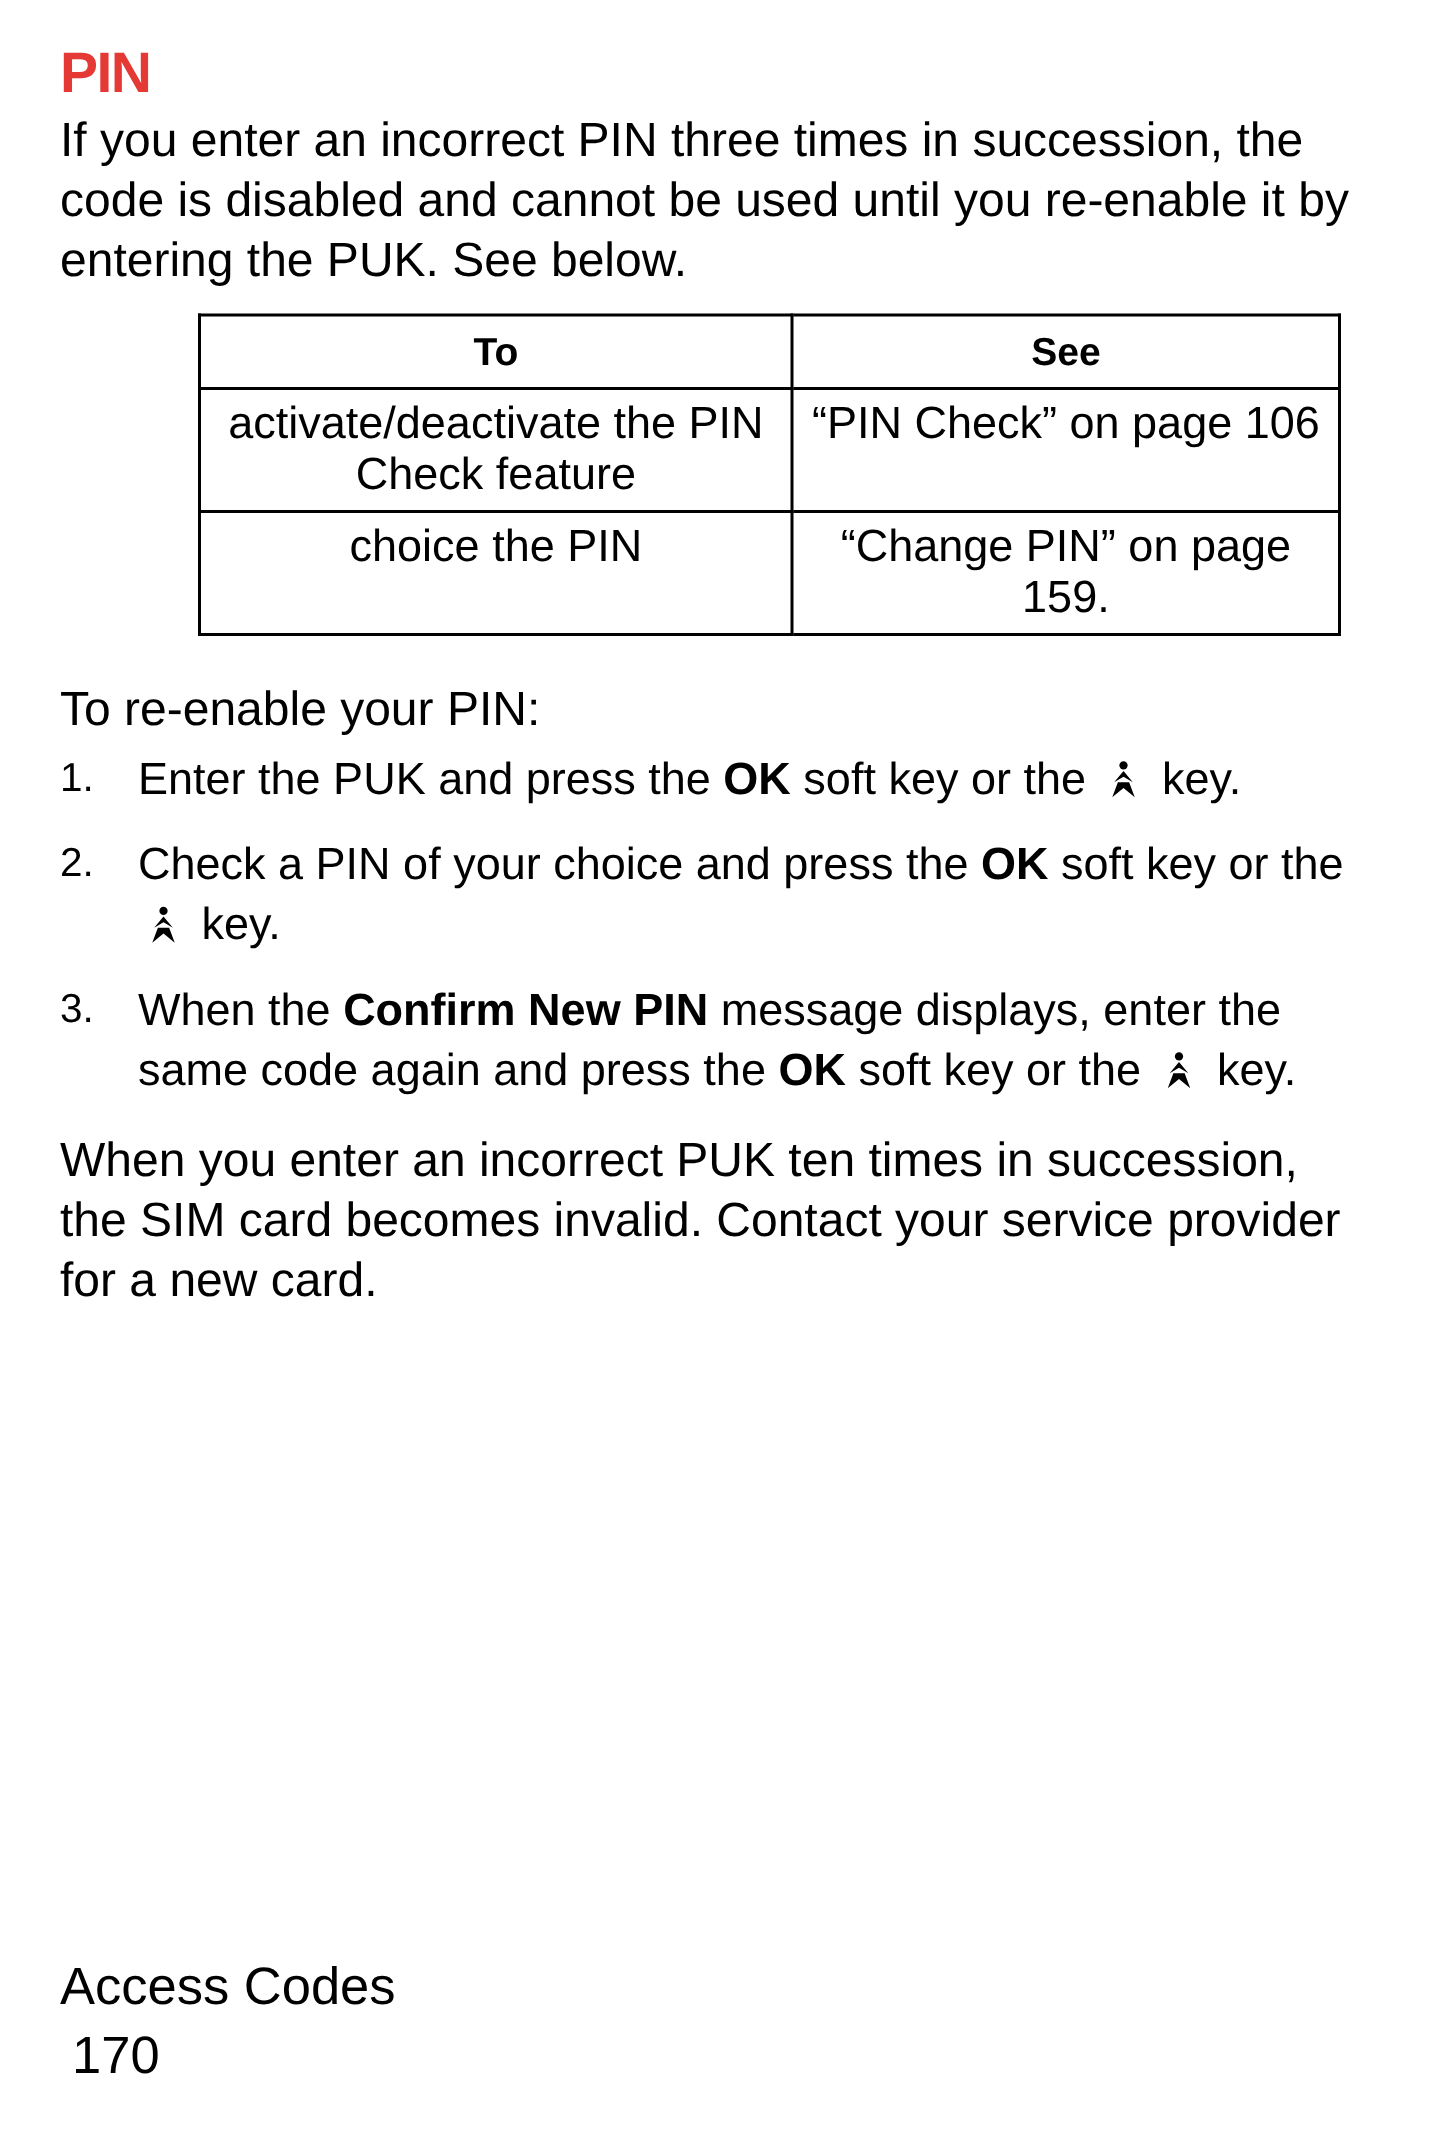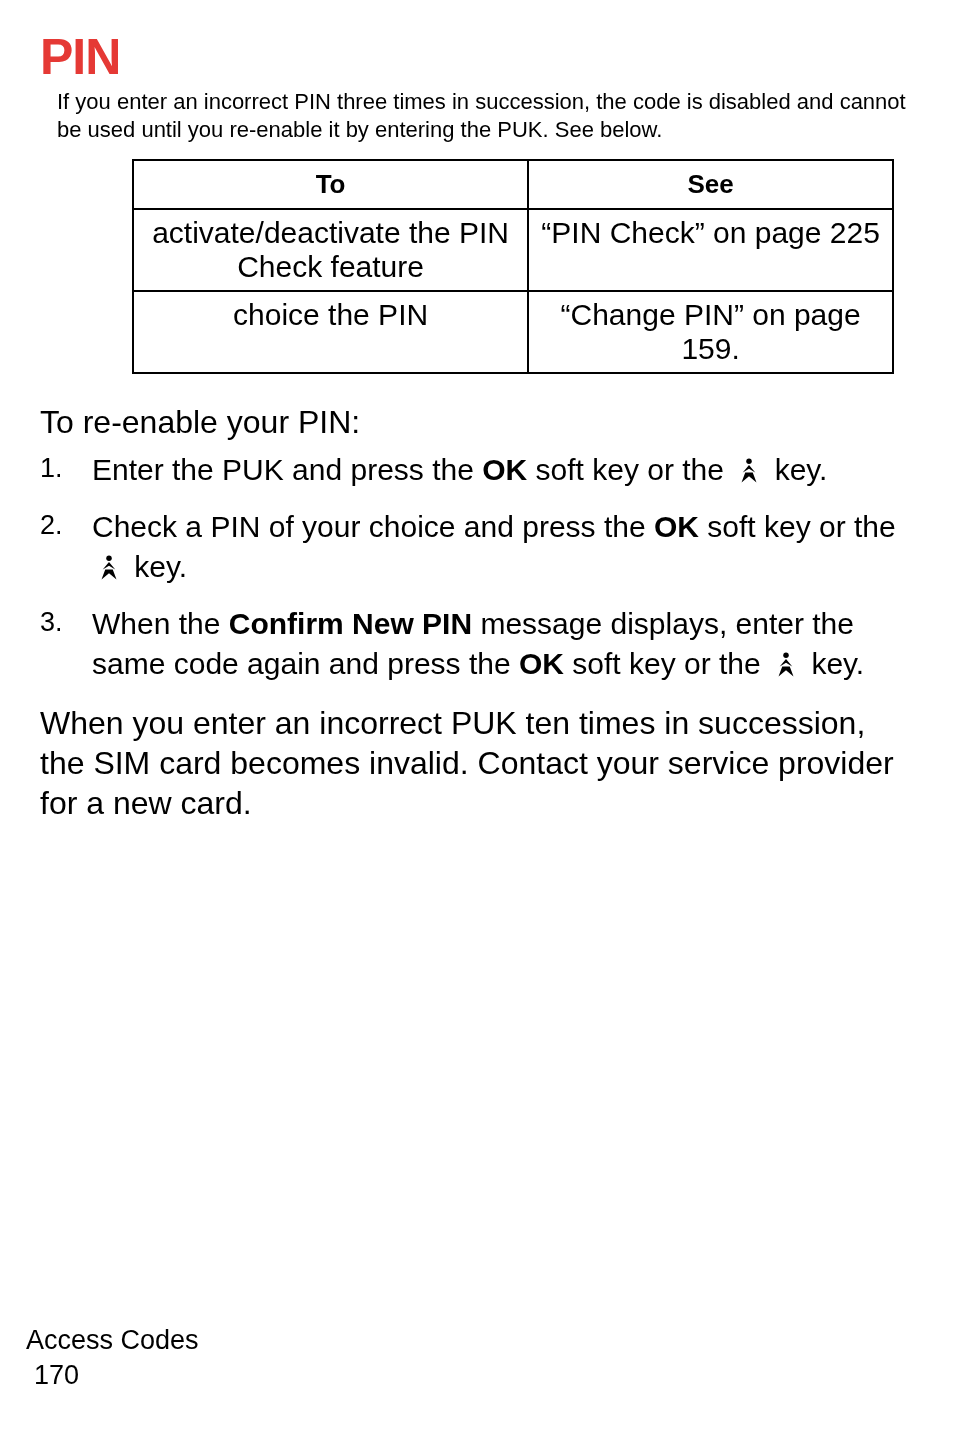--- a/index.html
+++ b/index.html
@@ -14,33 +14,33 @@
     padding: 28px 40px 40px 40px;
     box-sizing: border-box;
     width: 954px;
     min-height: 1433px;
     position: relative;
   }
   .heading {
     font-family: "Arial Narrow", Arial, sans-serif;
     font-weight: bold;
     color: #e53935;
-    font-size: 50px;
+    font-size: 38px;
     letter-spacing: -1px;
     margin: 0 0 2px 0;
   }
   .body-text {
     font-size: 32px;
     line-height: 1.25;
     margin: 0 0 8px 0;
   }
   .body-text-last {
-    font-size: 22px;
+    font-size: 32px;
     line-height: 1.25;
-    margin: 0 0 16px 17px;
+    margin: 0 0 16px 0;
   }
   .table-wrap {
     margin: 0 0 28px 92px;
     width: 762px;
   }
   table {
     border-collapse: collapse;
     width: 100%;
     font-size: 30px;
   }
@@ -78,23 +78,23 @@
   }
   .icon {
     display: inline-block;
     width: 30px;
     height: 30px;
     vertical-align: -5px;
     margin: 0 2px;
   }
   .footer {
     position: absolute;
-    left: 26px;
+    left: 40px;
     bottom: 40px;
-    font-size: 27px;
+    font-size: 35px;
     line-height: 1.3;
   }
   .bold { font-weight: bold; }
 </style>
 </head>
 <body>
 
 <div class="page">
 
   <div class="heading">PIN</div>
@@ -106,21 +106,21 @@
     <table>
       <thead>
         <tr>
           <th>To</th>
           <th>See</th>
         </tr>
       </thead>
       <tbody>
         <tr>
           <td class="col-to">activate/deactivate the PIN Check feature</td>
-          <td>“PIN Check” on page 225</td>
+          <td>“PIN Check” on page 106</td>
         </tr>
         <tr>
           <td class="col-to">choice the PIN</td>
           <td>“Change PIN” on page 159.</td>
         </tr>
       </tbody>
     </table>
   </div>
 
 

